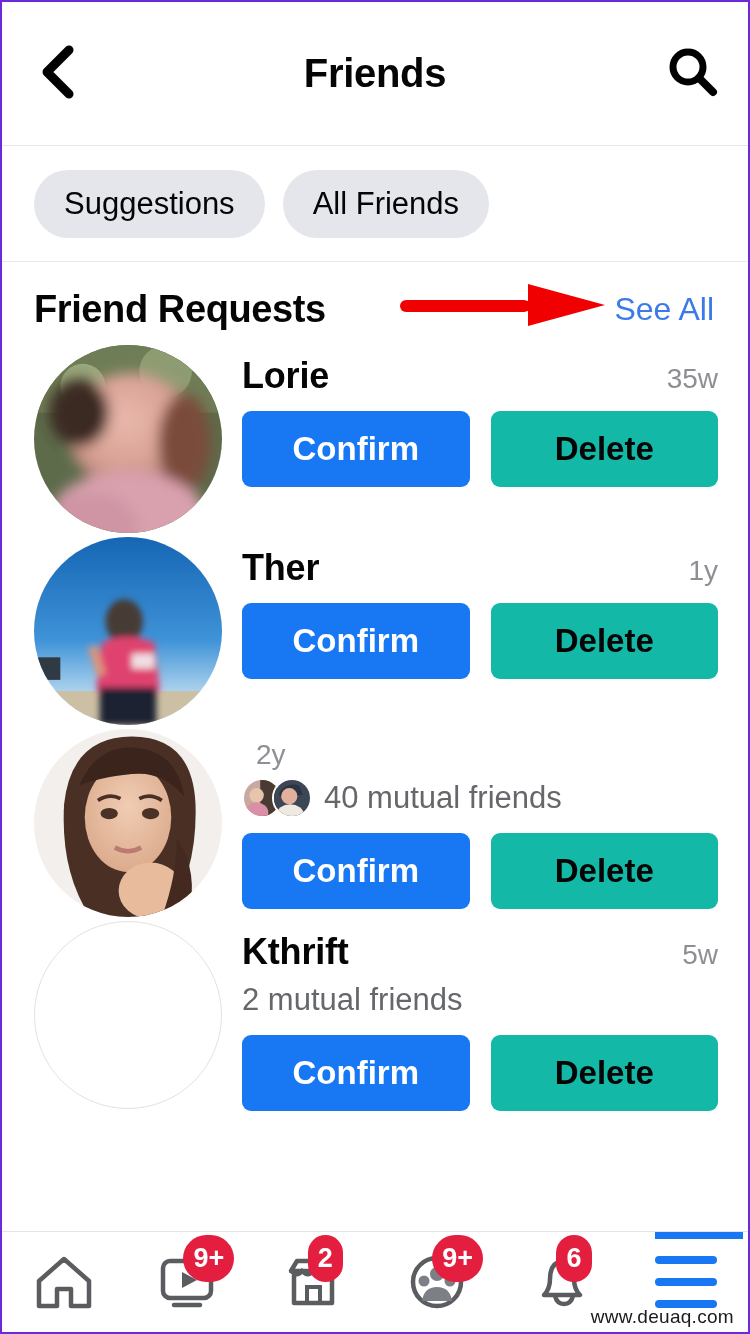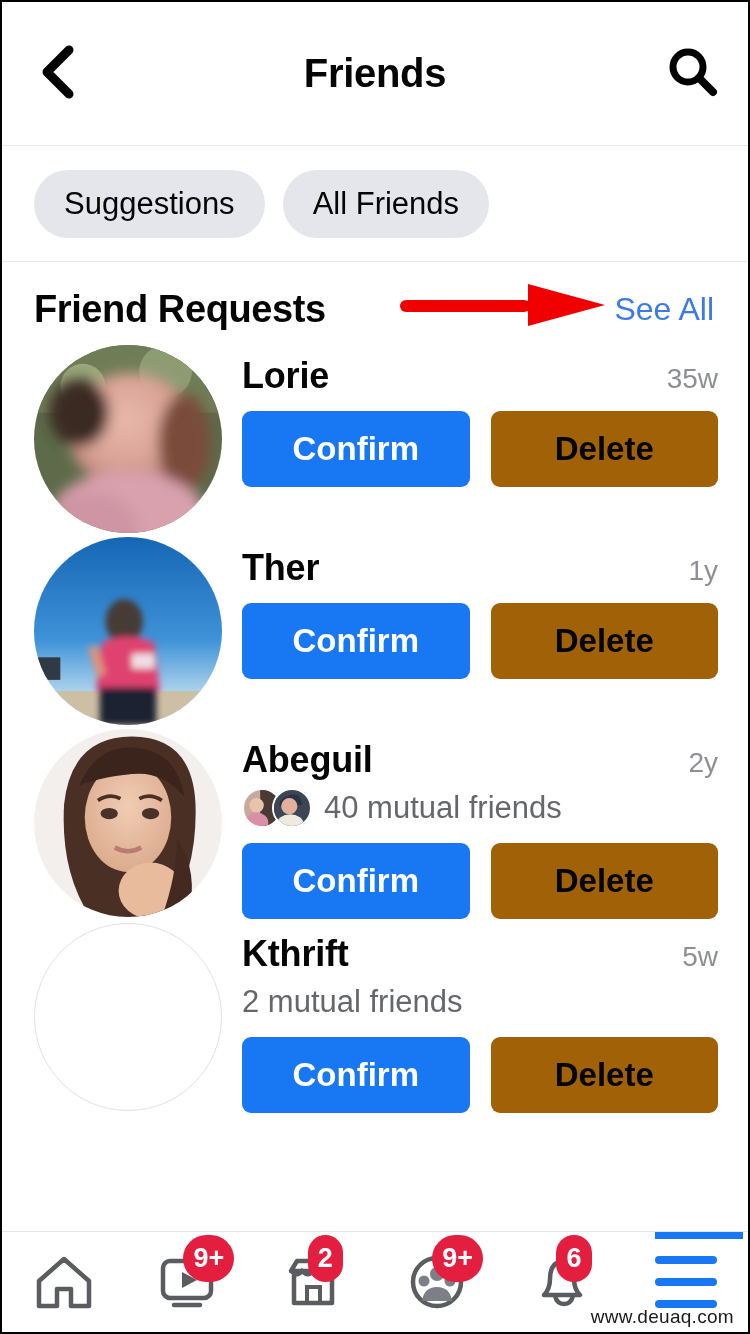--- a/index.html
+++ b/index.html
@@ -8,21 +8,21 @@
   }
   body {
     width: 750px; height: 1334px;
     font-family: "Liberation Sans", sans-serif;
     overflow: hidden;
     position: relative;
   }
   #phone {
     position: absolute;
     inset: 0;
-    border: 2px solid #000000;
+    border: 2px solid #6d28d9;
     box-sizing: border-box;
     background: #fff;
     display: flex;
     flex-direction: column;
   }
 
   
   .header {
     height: 143px;
     flex: 0 0 143px;
@@ -181,21 +181,21 @@
     font-size: 33px;
     font-weight: bold;
     display: flex;
     align-items: center;
     justify-content: center;
     cursor: pointer;
     border: none;
     font-family: "Liberation Sans", sans-serif;
   }
   .btn.confirm { background: #1877f2; color: #fff; }
-  .btn.delete  { background: #a16207; color: #050505; text-align: right; }
+  .btn.delete  { background: #14b8a6; color: #050505; text-align: right; }
 
   
   .bottom-nav {
     flex: 0 0 100px;
     border-top: 1px solid #e4e4e4;
     display: flex;
     align-items: flex-start;
     position: relative;
     background: #fff;
   }
@@ -386,21 +386,20 @@
           <ellipse cx="62" cy="45" rx="4.6" ry="3" fill="#4a3226"></ellipse>
           <path d="M34 38 q6 -4 12 -1" stroke="#4a2f25" stroke-width="2" fill="none"></path>
           <path d="M56 37 q6 -3 12 1" stroke="#4a2f25" stroke-width="2" fill="none"></path>
           <path d="M43 63 q7 4 14 0" stroke="#bb7a72" stroke-width="2.4" fill="none"></path>
           <ellipse cx="62" cy="86" rx="17" ry="15" fill="#e8bb9d"></ellipse>
           <path d="M76 58 q12 18 6 42 h-14 q8 -22 8 -42z" fill="#43291f"></path>
         </svg>
       </div>
       <div class="req-body">
         <div class="req-top">
-          <div class="req-name">Abeguil</div>
           <div class="req-time">2y</div>
         </div>
         <div class="req-mutual">
           <span class="mutual-faces">
             <span class="mf">
               <svg viewBox="0 0 40 40" preserveAspectRatio="xMidYMid slice">
                 <rect width="40" height="40" fill="#c8a9a0"></rect>
                 <rect x="18" y="0" width="22" height="40" fill="#4a3a34"></rect>
                 <circle cx="14" cy="17" r="8" fill="#e8c4ad"></circle>
                 <ellipse cx="14" cy="36" rx="13" ry="11" fill="#d98fa6"></ellipse>

